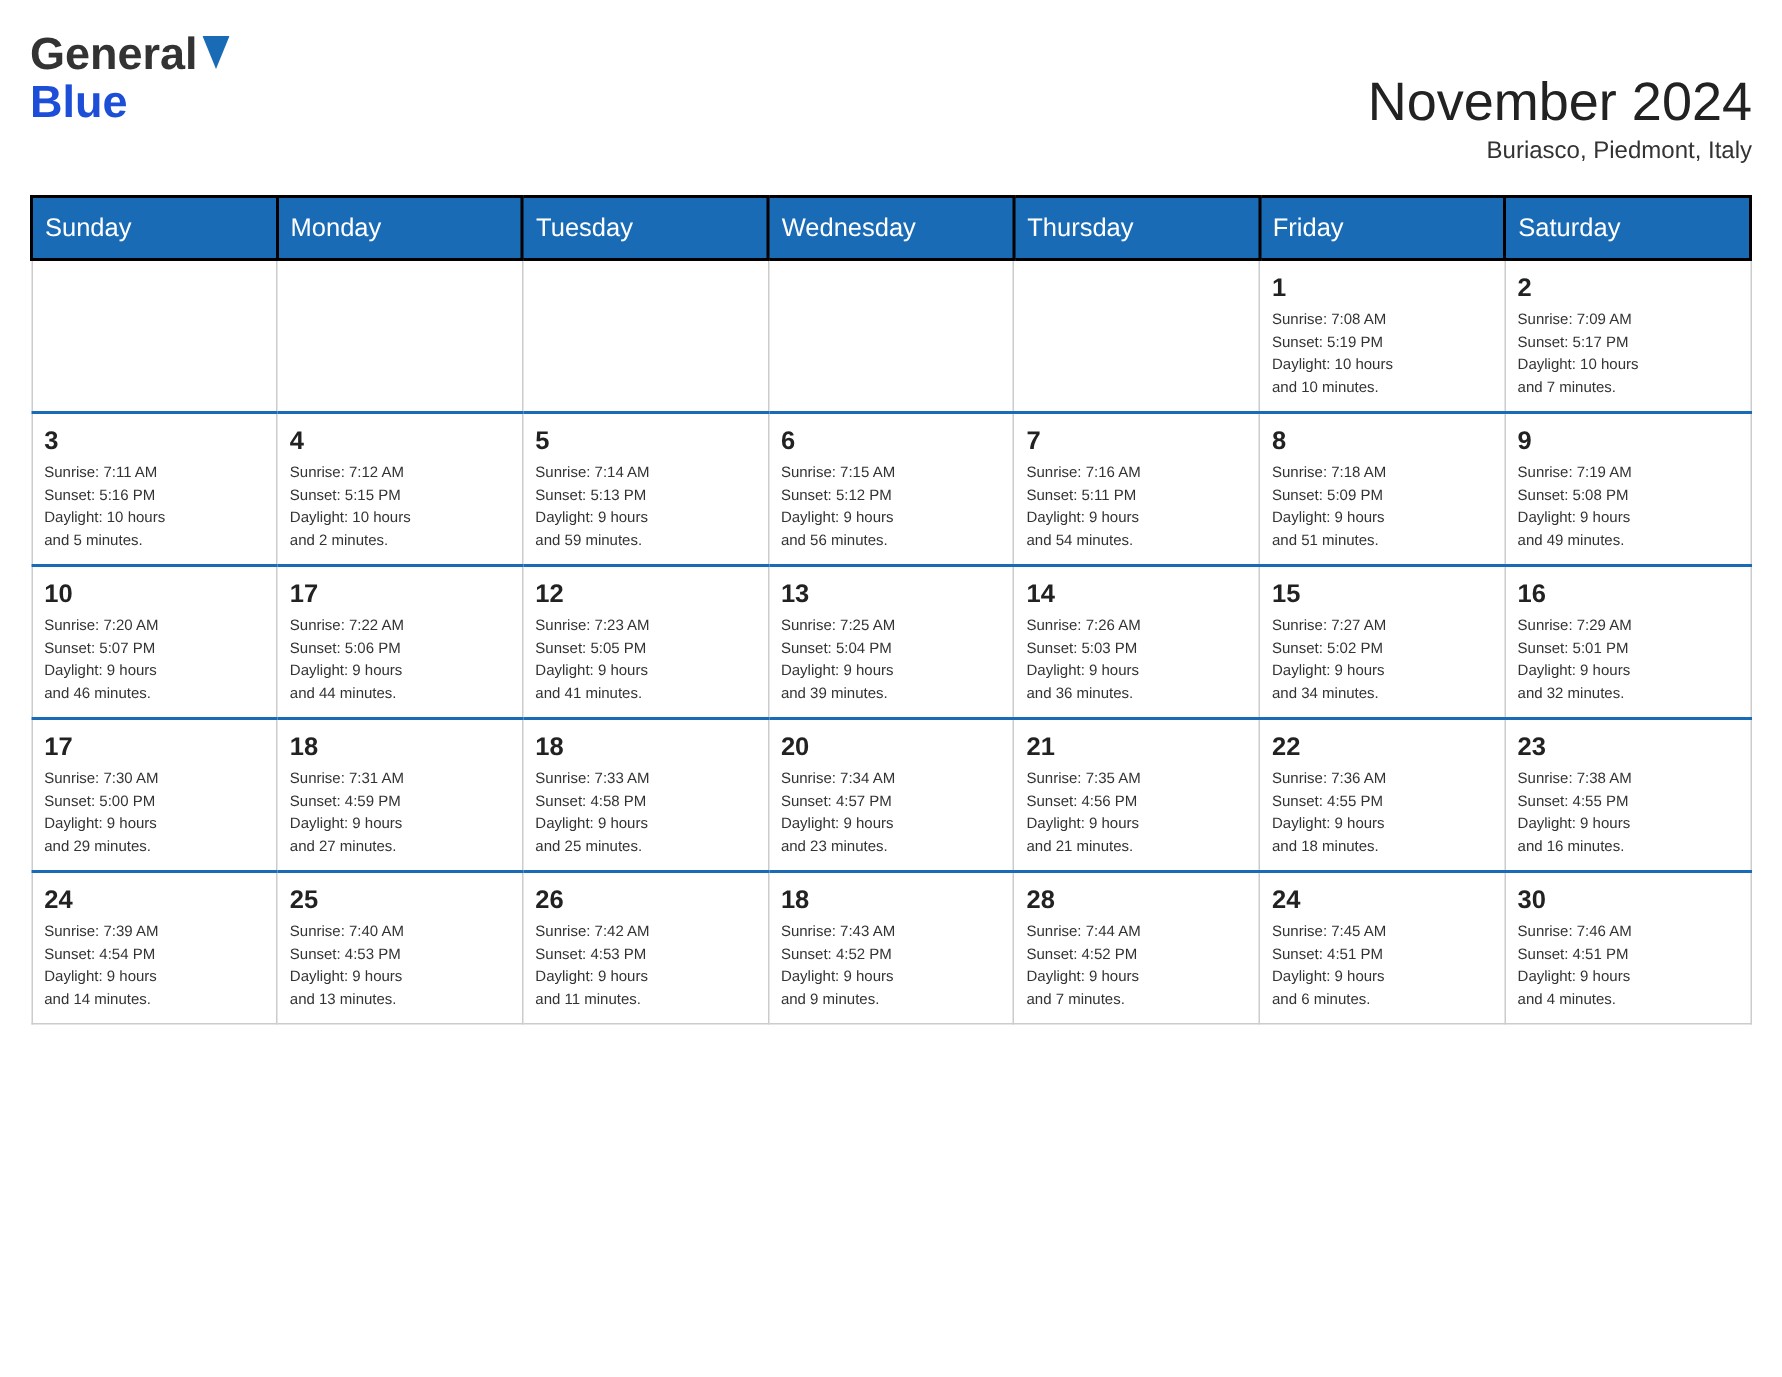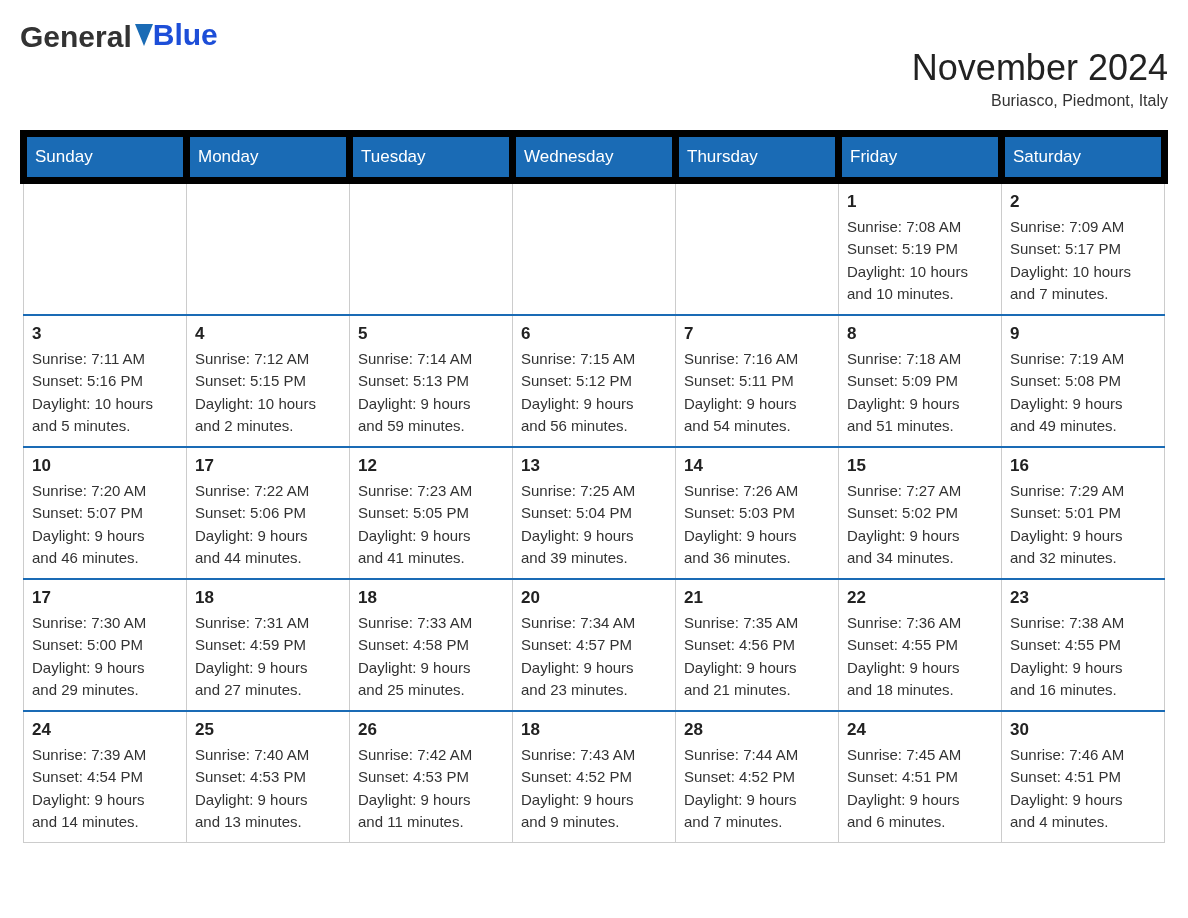--- a/index.html
+++ b/index.html
@@ -11,21 +11,21 @@
       min-height: 918px;
     }
     .header {
       display: flex;
       justify-content: space-between;
       align-items: flex-start;
       margin-bottom: 20px;
     }
     .logo {
       display: flex;
-      flex-direction: row;
+      flex-direction: column;
       align-items: flex-start;
     }
     .title-section {
       text-align: right;
     }
     .month-title {
       font-size: 36px;
       font-weight: normal;
       color: #222;
       line-height: 1.1;
@@ -41,38 +41,38 @@
       border-collapse: collapse;
       border: 1px solid #aaa;
     }
     .calendar-table th {
       background-color: #1a6bb5;
       color: #fff;
       font-size: 17px;
       font-weight: normal;
       padding: 10px 8px;
       text-align: left;
-      border: 7px solid #000000;
+      border: 2px solid #000000;
     }
     .calendar-table td {
       vertical-align: top;
       padding: 8px;
       border: 1px solid #ccc;
       width: calc(100% / 7);
       min-height: 90px;
     }
     .day-number {
       font-size: 17px;
       font-weight: bold;
       color: #222;
       display: block;
       margin-bottom: 4px;
     }
     .day-info {
-      font-size: 15px;
+      font-size: 10px;
       color: #333;
       line-height: 1.5;
     }
     .empty-cell {
       background: #fff;
     }
     tr.week-row td {
       border-top: 2px solid #1a6bb5;
     }
     .logo-wrapper {

